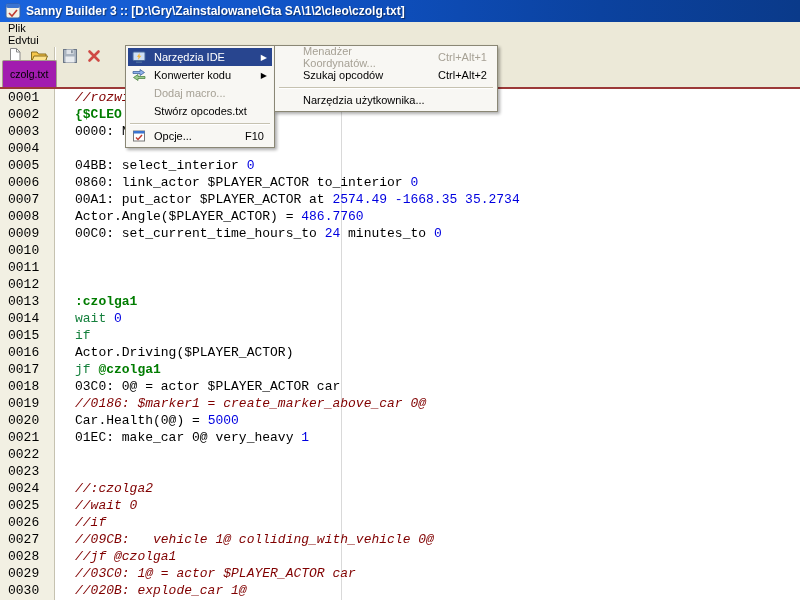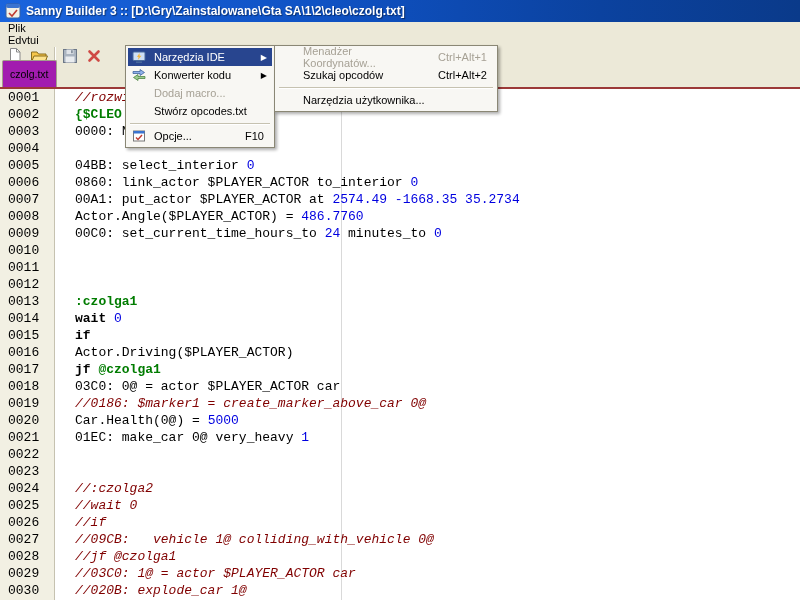--- a/index.html
+++ b/index.html
@@ -40,21 +40,21 @@
     border-right:1px solid #c6c2b0; }
   .margin-line { position:absolute; left:341px; top:0; width:1px; height:100%; background:#d9d9d9; }
   .ed-lines { position:absolute; left:0; top:0; width:100%; }
   .ed-line { position:relative; height:17px; line-height:17px; white-space:pre; }
   .ed-line .ln { position:absolute; left:8px; color:#000; }
   .ed-line .code { position:absolute; left:75px; }
   .seg-plain   { color:#000; }
   .seg-num     { color:#0000e0; }
   .seg-comment { color:#800000; font-style:italic; }
   .seg-label   { color:#007c00; font-weight:bold; }
-  .seg-kw      { color:#000000; font-weight:bold;margin-top:44px; }
+  .seg-kw      { color:#15803d; font-weight:normal;margin-top:44px; }
   .seg-dir     { color:#007c00; font-weight:bold; }
 
   
   .popup { position:absolute; background:#f8f7f3; border:1px solid #8a8775;
     box-shadow:2px 2px 3px rgba(0,0,0,0.32); font-size:11px; padding:2px; }
   #menu-narzedzia { left:125px; top:45px; width:150px; z-index:50; }
   #submenu-ide    { left:274px; top:45px; width:224px; z-index:60; }
   .pitem { position:relative; height:18px; display:flex; align-items:center;
     padding:0 8px 0 26px; color:#000; }
   .pitem .micon { position:absolute; left:4px; top:2px; width:14px; height:14px; }

